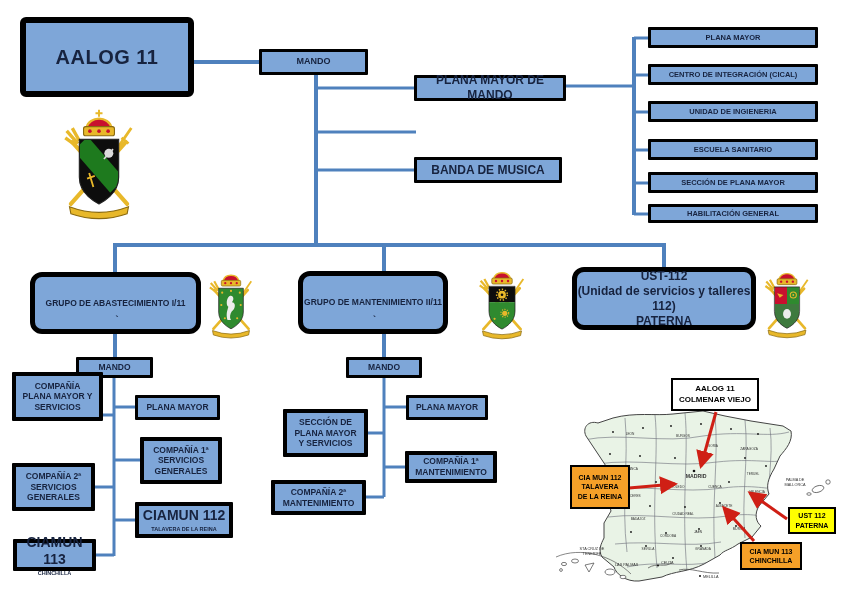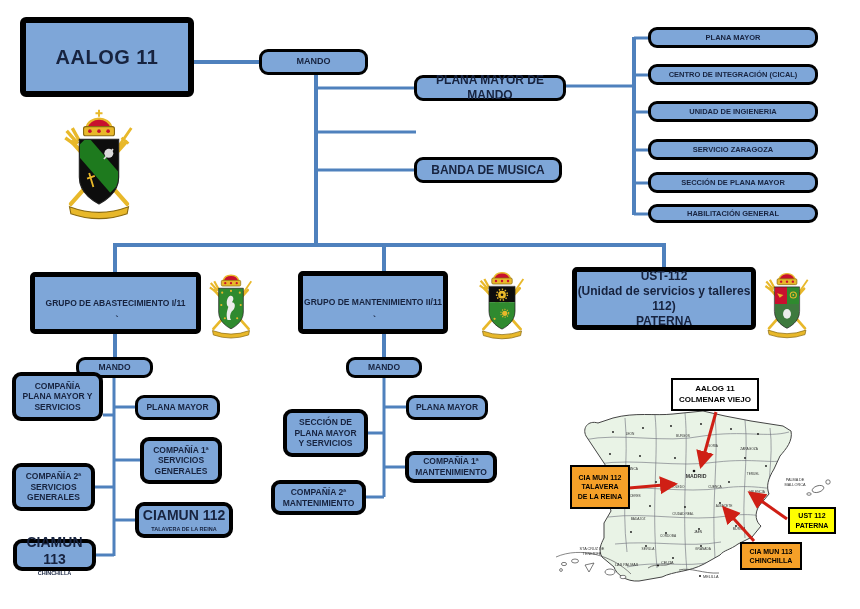--- a/index.html
+++ b/index.html
@@ -3,26 +3,26 @@
 <meta charset="utf-8">
 <style>
   html,body{margin:0;padding:0;background:#fff;}
   .stage{position:relative;width:860px;height:609px;background:#fff;overflow:hidden;
          font-family:"Liberation Sans",sans-serif;color:var(--text,#17233F);}
   svg.layer{position:absolute;left:0;top:0;width:860px;height:609px;}
   .wires line{stroke:var(--connector,#4F81BD);}
   .w3{stroke-width:3px;}
   .w4{stroke-width:4px;}
   .arrow{stroke:var(--arrow,#CF1F15);stroke-width:3px;fill:none;}
-  .box{position:absolute;background:var(--box_fill,#7EA6D8);border:3px solid #000;border-radius:9px;
+  .box{position:absolute;background:var(--box_fill,#7EA6D8);border:3px solid #000;border-radius:1px;
        display:flex;align-items:center;justify-content:center;flex-direction:column;
        text-align:center;font-weight:bold;line-height:1.25;box-sizing:border-box;}
   .box .lbl{white-space:pre-line;}
   .b4{border-width:4px;}
-  .b5{border-width:5px;border-radius:5px;}
+  .b5{border-width:5px;border-radius:12px;}
   .b6{border-width:6px;border-radius:6px;}
   .f20{font-size:20px;letter-spacing:.5px;}
   .f9{font-size:9px;}
   .f85{font-size:8.5px;}
   .f8{font-size:12px;}
   .f75{font-size:7.5px;}
   .sub{font-size:5.5px;margin-top:1px;}
   .t9{font-size:14px;}
   .tick{position:absolute;bottom:4px;left:50%;font-size:9px;font-weight:bold;}
   .emblem{position:absolute;}
@@ -321,21 +321,21 @@
   <div class="box f75" style="left:648px;top:27px;width:170px;height:21px">
     <span class="lbl">PLANA MAYOR</span>
   </div>
   <div class="box f75" style="left:648px;top:64px;width:170px;height:21px">
     <span class="lbl">CENTRO DE INTEGRACIÓN (CICAL)</span>
   </div>
   <div class="box f75" style="left:648px;top:101px;width:170px;height:21px">
     <span class="lbl">UNIDAD DE INGIENERIA</span>
   </div>
   <div class="box f75" style="left:648px;top:139px;width:170px;height:21px">
-    <span class="lbl">SERVICIO ZARAGOZA</span>
+    <span class="lbl">ESCUELA SANITARIO</span>
   </div>
   <div class="box f75" style="left:648px;top:172px;width:170px;height:21px">
     <span class="lbl">SECCIÓN DE PLANA MAYOR</span>
   </div>
   <div class="box f75" style="left:648px;top:204px;width:170px;height:19px">
     <span class="lbl">HABILITACIÓN GENERAL</span>
   </div>
 
   <div class="box b5 f85" style="left:30px;top:272px;width:171px;height:62px">
     <span class="lbl">GRUPO DE ABASTECIMIENTO I/11</span>

